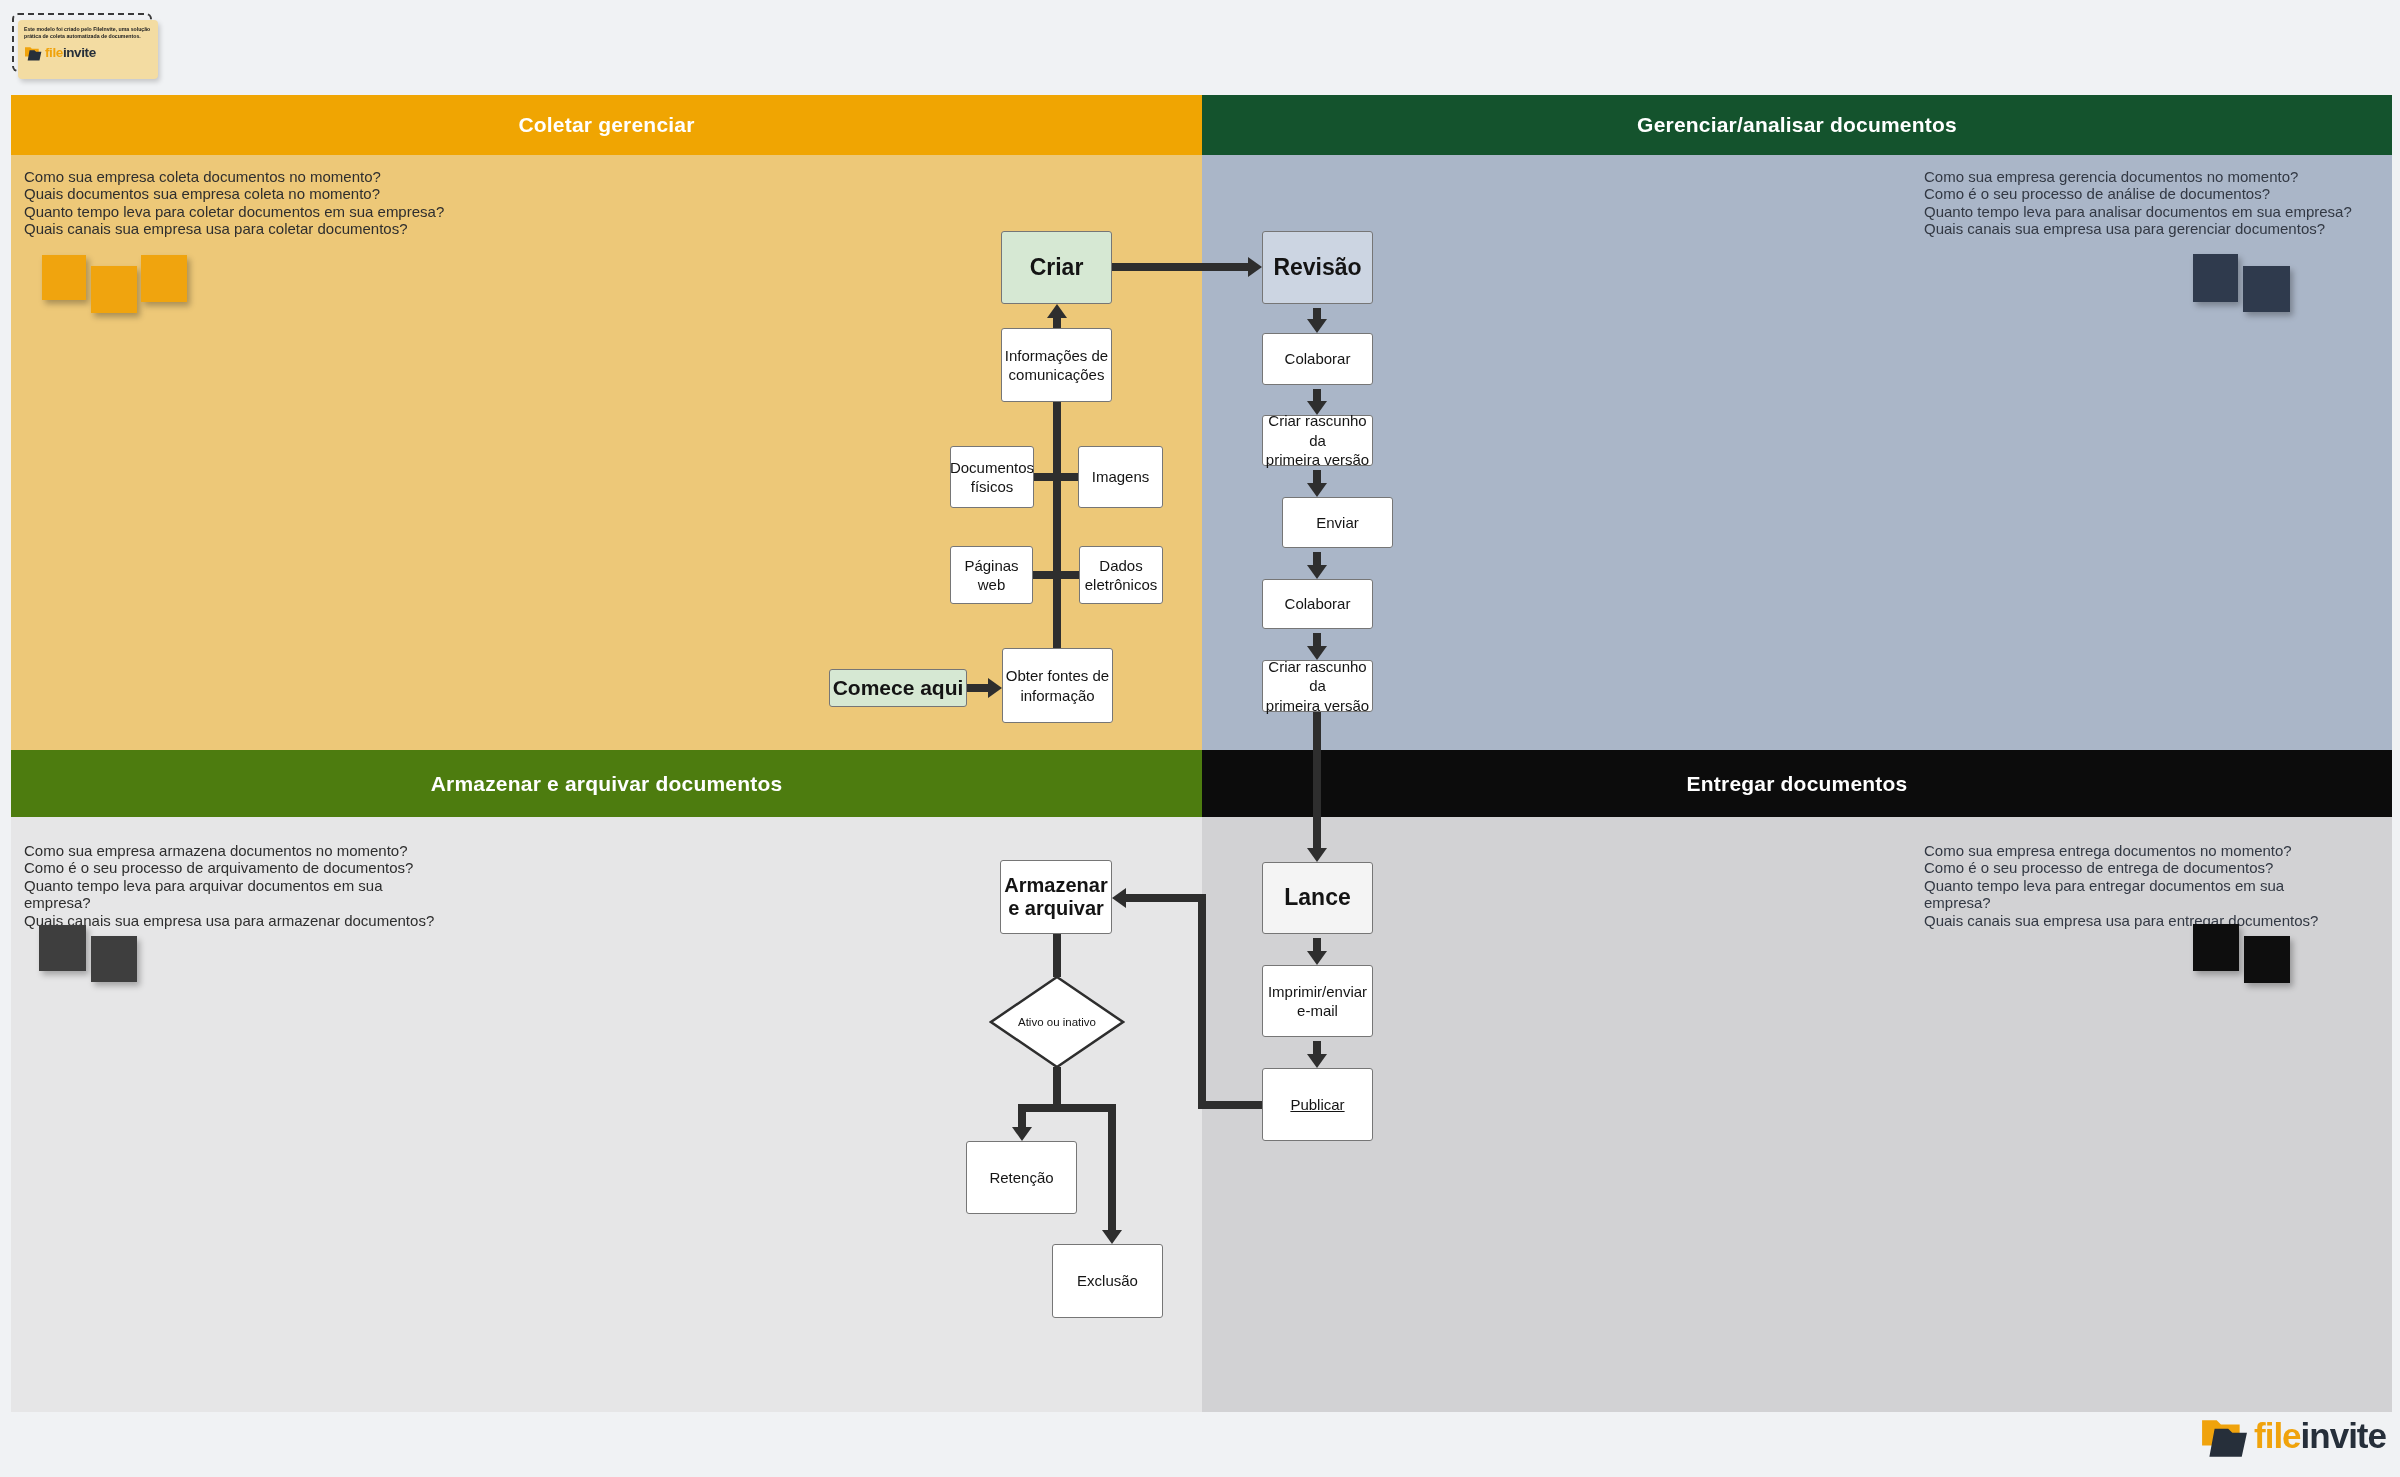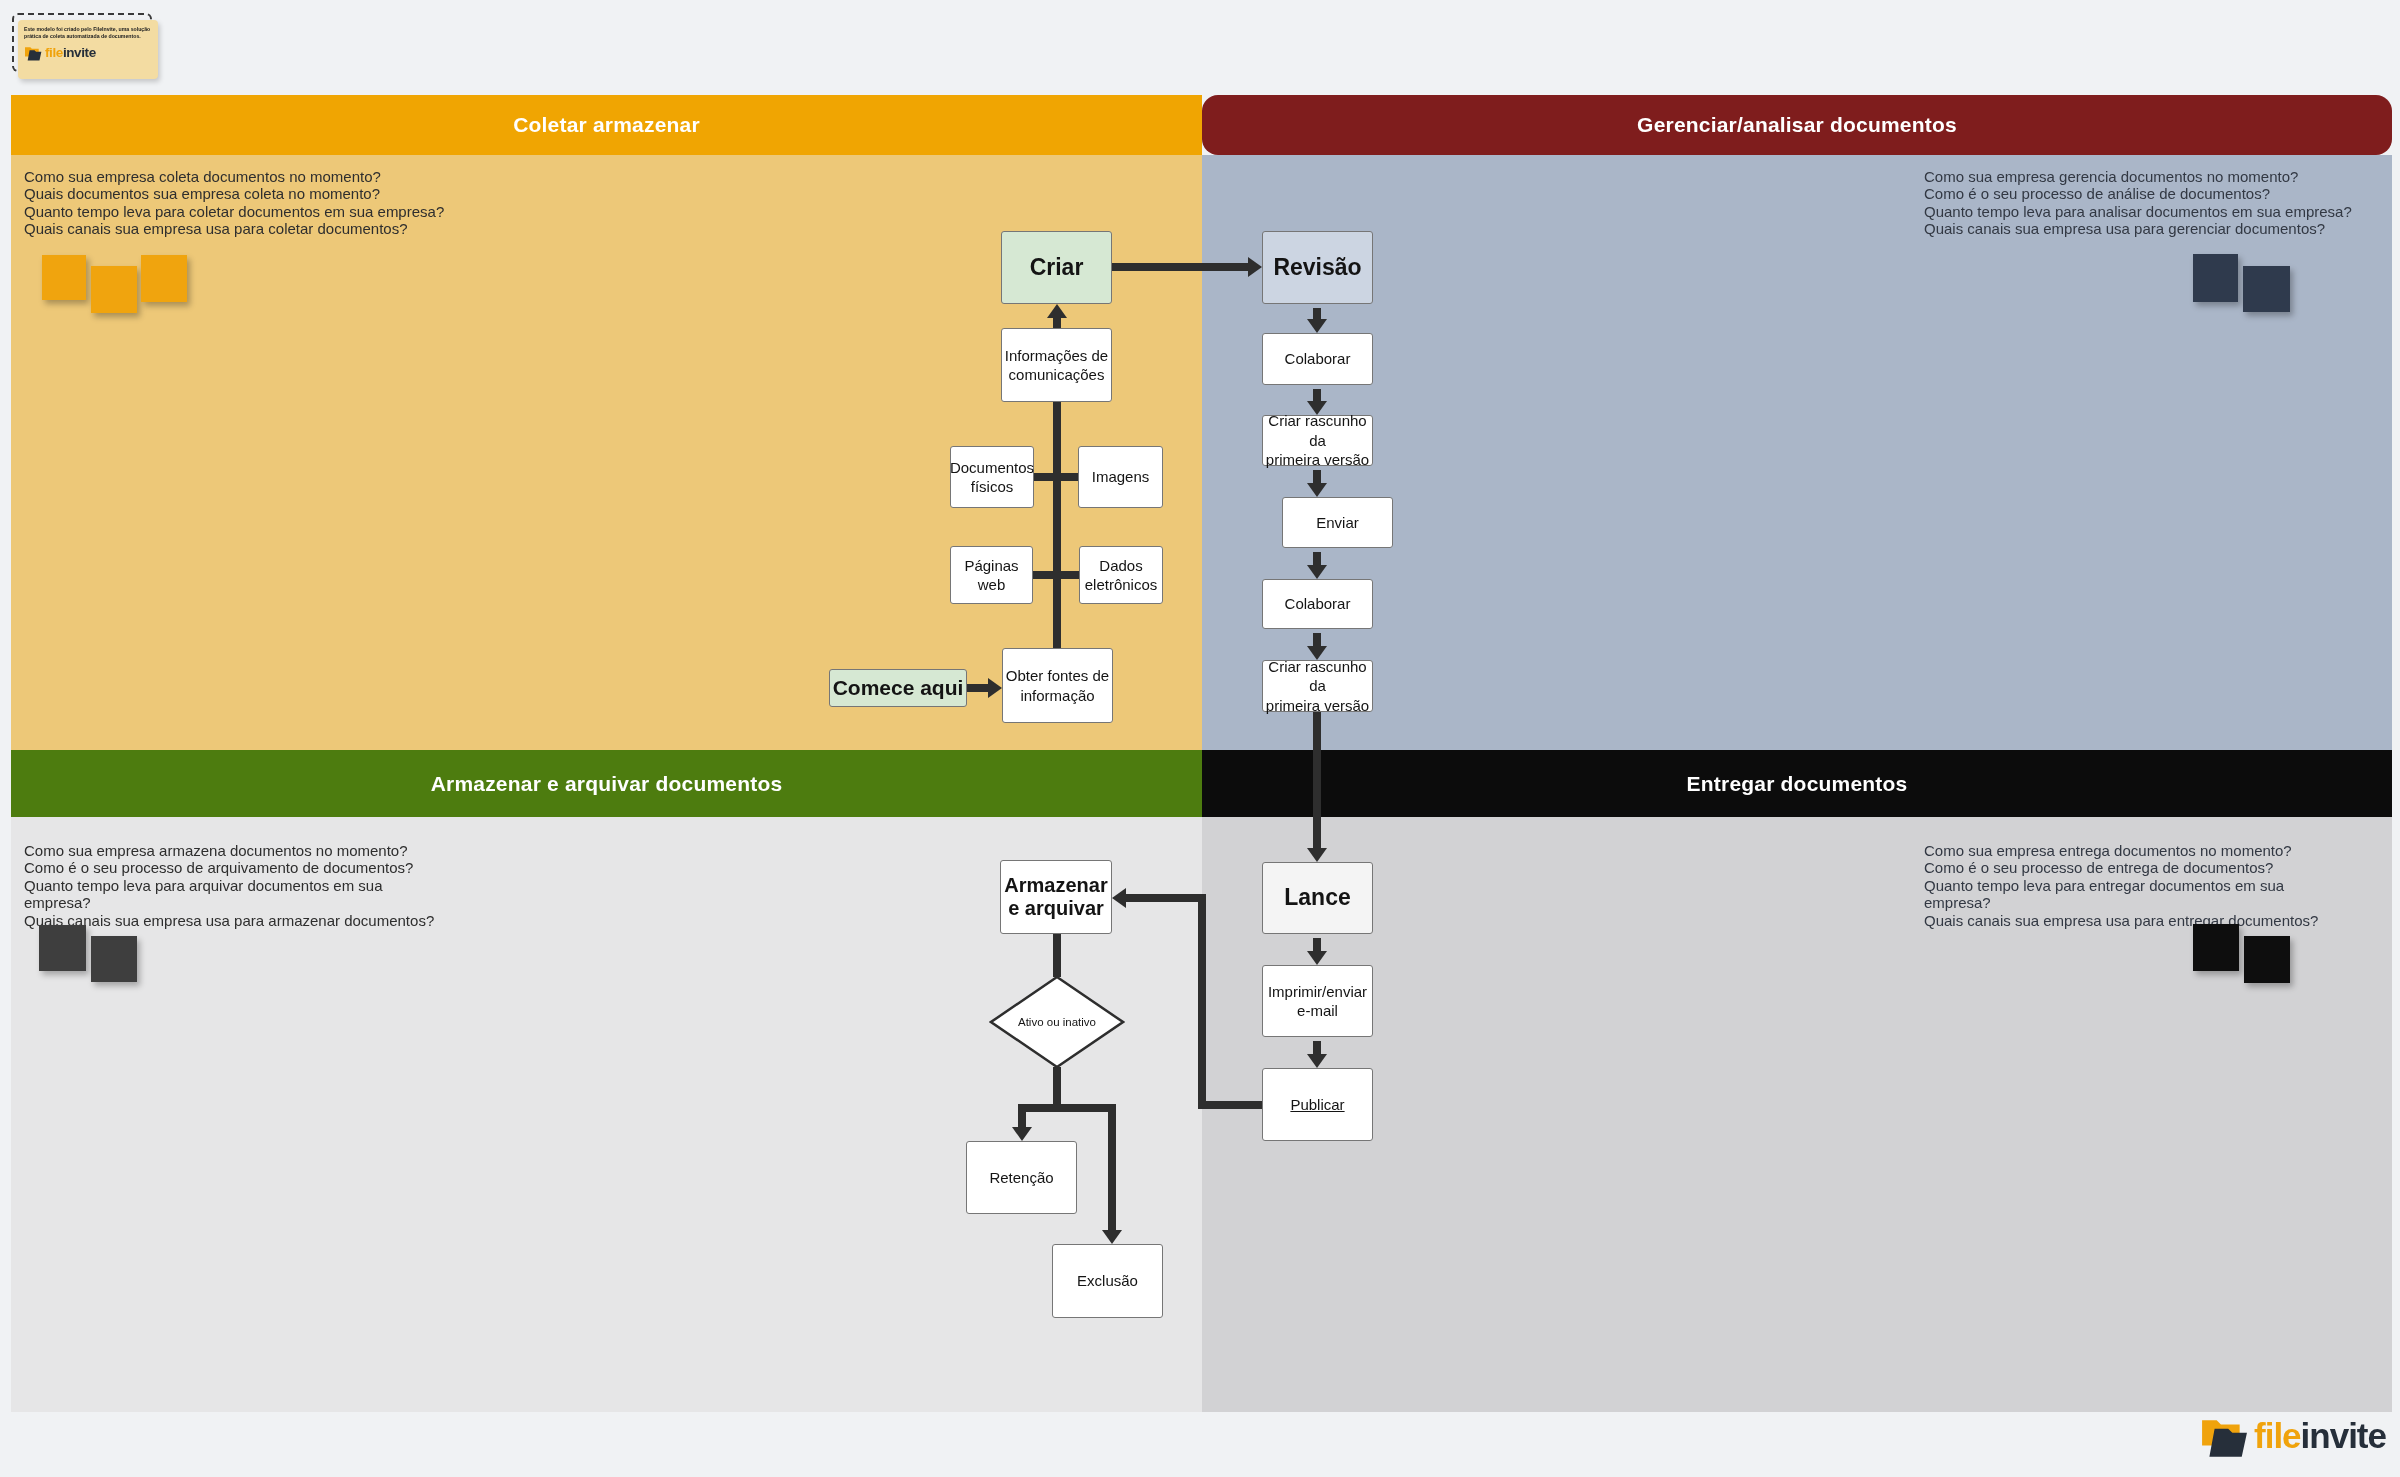--- a/index.html
+++ b/index.html
@@ -65,23 +65,23 @@
       <svg width="18" height="16" viewBox="0 0 46 42">
         <path d="M2 6 L16 6 L20 10 L38 10 L38 30 L2 30 Z" fill="#f0a30c"></path>
         <path d="M14 14 L27 14 L31 18 L45 18 L40 41 L9 41 Z" fill="#262f3a"></path>
       </svg>
       <span class="t c-file">file</span>
         <span class="t c-invite" style="margin-left:0">invite</span>
     </div>
   </div>
 
   <div class="qhead" style="left:11px;top:95px;width:1191px;height:60px;background:#f0a502;">
-    <span>Coletar armazenar</span>
-  </div>
-  <div class="qhead" style="left:1202px;top:95px;width:1190px;height:60px;background:#7f1d1d;border-radius:16px;">
+    <span>Coletar gerenciar</span>
+  </div>
+  <div class="qhead" style="left:1202px;top:95px;width:1190px;height:60px;background:#14532d;">
     <span>Gerenciar/analisar documentos</span>
   </div>
   <div class="qhead" style="left:11px;top:750px;width:1191px;height:67px;background:#4d7c0f;">
     <span>Armazenar e arquivar documentos</span>
   </div>
   <div class="qhead" style="left:1202px;top:750px;width:1190px;height:67px;background:#0c0c0c;">
     <span>Entregar documentos</span>
   </div>
 
   <div class="qbg" style="left:11px;top:155px;width:1191px;height:595px;background:#edc878;"></div>

